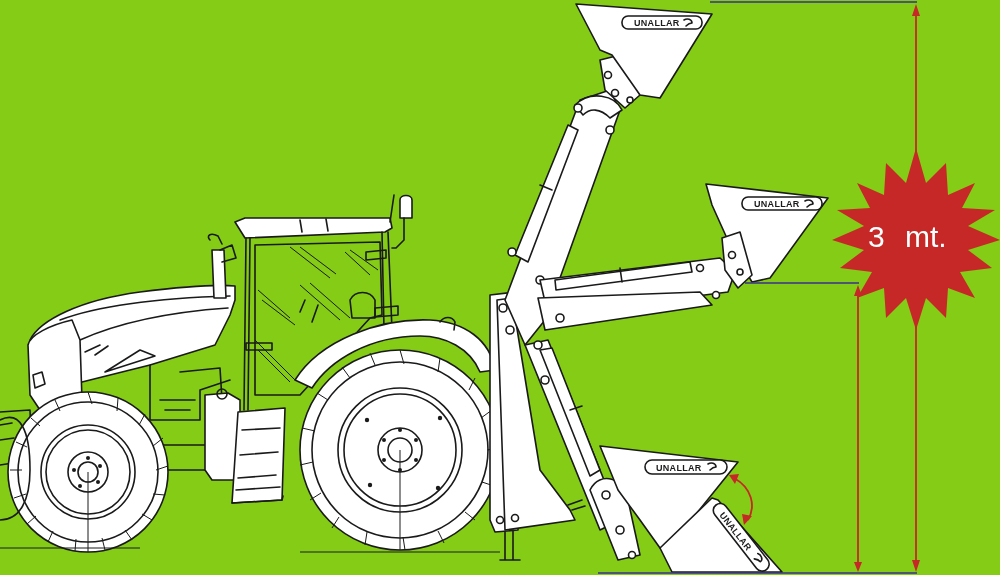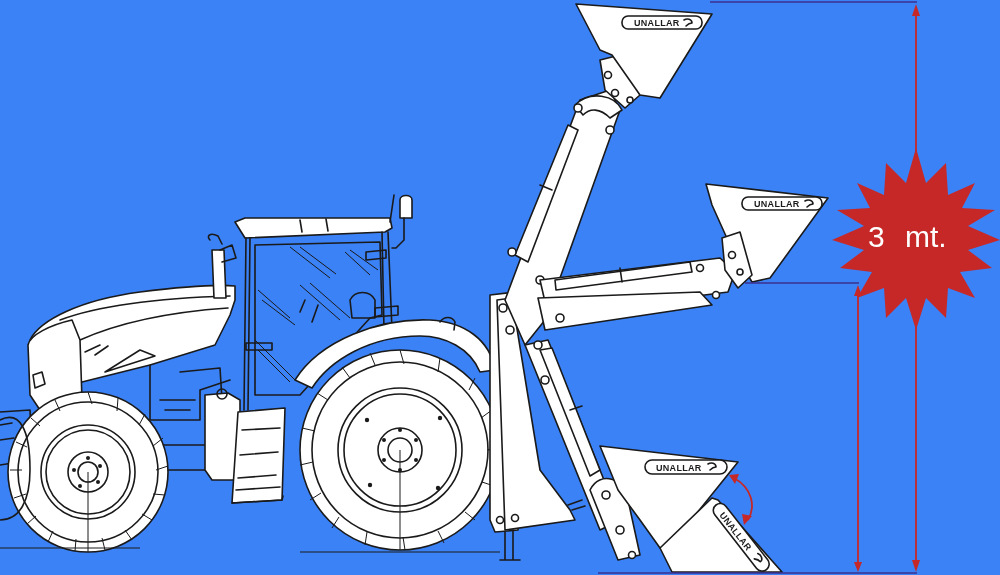--- a/index.html
+++ b/index.html
@@ -1,16 +1,16 @@
 <!DOCTYPE html>
 <html><head>
 <meta charset="utf-8">
 <style>
   html, body { margin: 0; padding: 0; background: #ffffff; }
-  #stage { position: relative; width: 1000px; height: 575px; overflow: hidden; background: #3b82f6; font-family: "Liberation Sans", sans-serif; }
+  #stage { position: relative; width: 1000px; height: 575px; overflow: hidden; background: #84cc16; font-family: "Liberation Sans", sans-serif; }
   svg { position: absolute; left: 0; top: 0; }
   .ln { fill: none; stroke: #1a1a1a; stroke-width: 1.6; stroke-linejoin: round; stroke-linecap: round; }
   .thin { fill: none; stroke: #1a1a1a; stroke-width: 1; }
   .fillw { fill: #ffffff; stroke: #1a1a1a; stroke-width: 1.6; stroke-linejoin: round; }
   .pin { fill: #ffffff; stroke: #1a1a1a; stroke-width: 1.6; }
   .pinc { fill: #1a1a1a; }
   .blue { stroke: #3b2f8f; stroke-width: 1.6; fill: none; }
   .red { stroke: #c62828; stroke-width: 1.8; fill: none; }
   .redf { fill: #c62828; }
   .brand { font-family: "Liberation Sans", sans-serif; font-weight: bold; font-size: 9px; fill: #1a1a1a; letter-spacing: 0.3px; }

